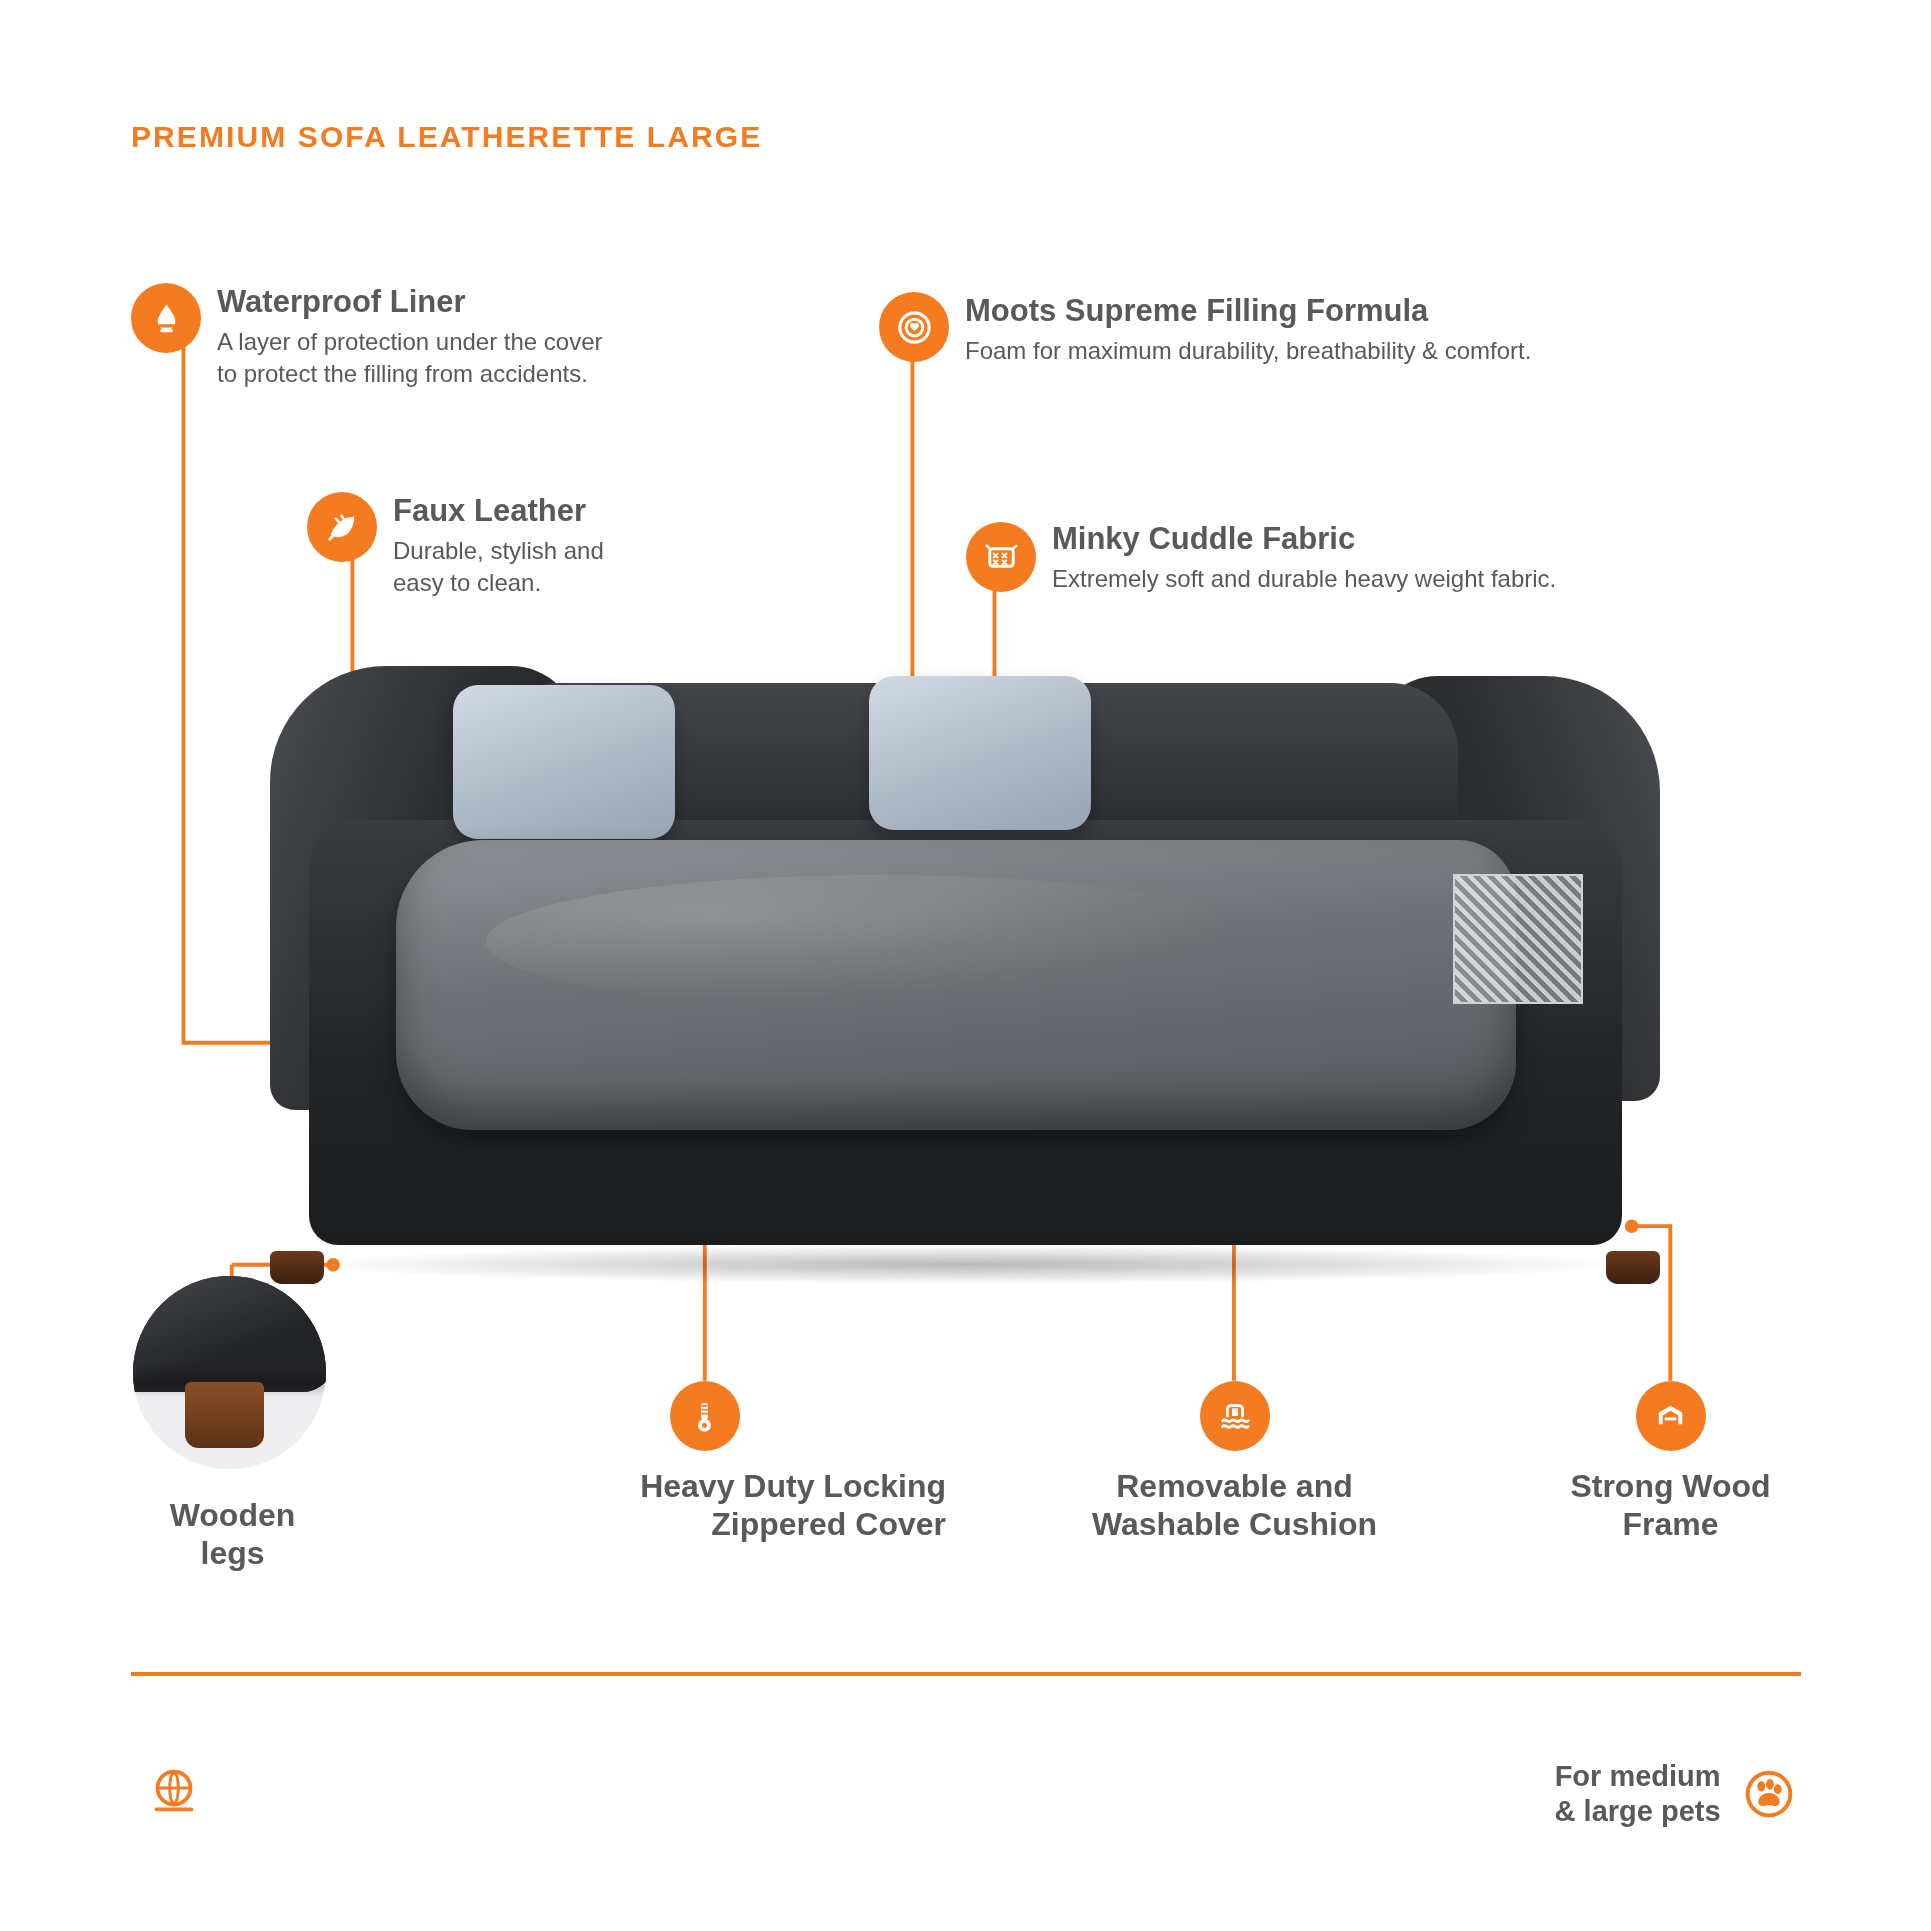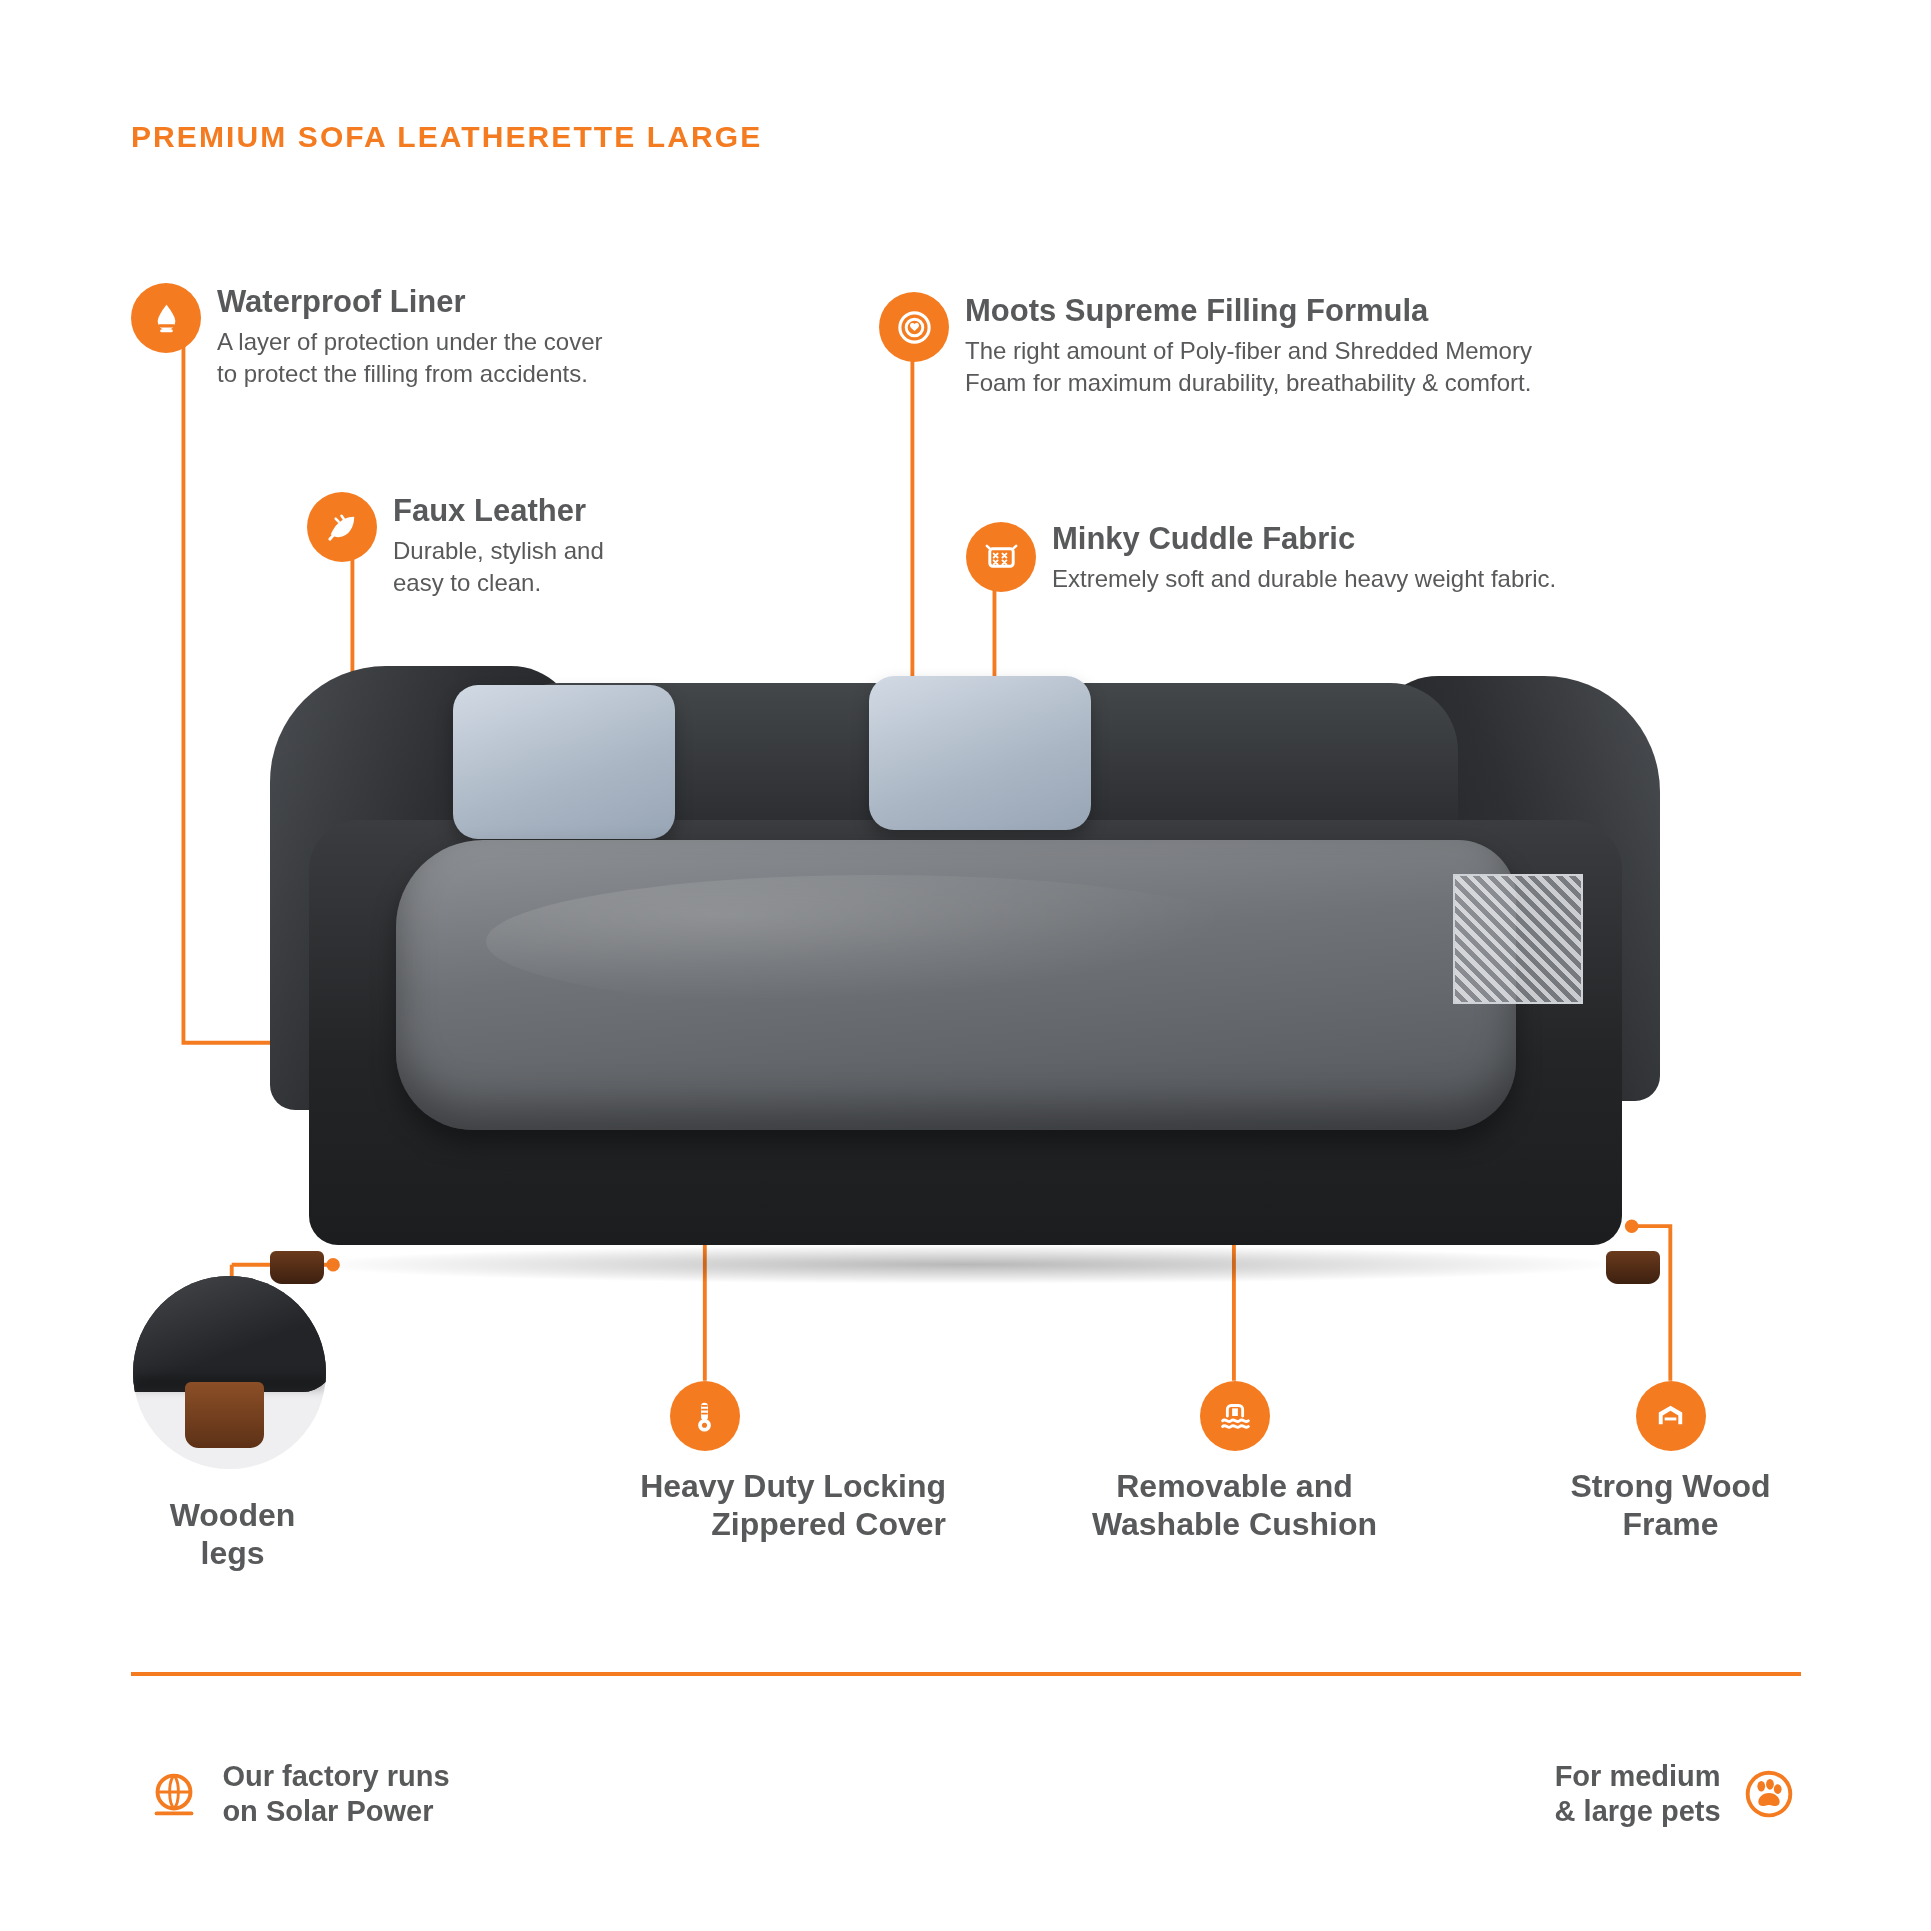--- a/index.html
+++ b/index.html
@@ -311,21 +311,20 @@
   <div class="feature" style="left:879px; top:272px; width:956px;">
     <div class="badge">
       <svg width="41" height="41" viewBox="0 0 42 42">
         <circle cx="21" cy="21" r="15" fill="none" stroke="#fff" stroke-width="3.2"></circle>
         <circle cx="21" cy="21" r="8.5" fill="none" stroke="#fff" stroke-width="3"></circle>
         <path d="M21 24.5 c-3-2.6-4.6-3.8-4.6-5.6 a2.6 2.6 0 0 1 4.6-1.6 a2.6 2.6 0 0 1 4.6 1.6 c0 1.8-1.6 3-4.6 5.6 Z" fill="#fff"></path>
       </svg>
     </div>
     <div class="ftext">
       <div class="fhead">Moots Supreme Filling Formula</div>
-      <div class="fbody">The right amount of Poly-fiber and Shredded Memory</div>
       <div class="fbody">Foam for maximum durability, breathability &amp; comfort.</div>
     </div>
   </div>
 
   <div class="feature" style="left:307px; top:472px; width:444px;">
     <div class="badge">
       <svg width="41" height="41" viewBox="0 0 42 42">
         <path d="M9 28 c6-14 16-18 24-18 c0 10-5 20-16 21 c-4 .4-8-3-8-3 Z" fill="#fff"></path>
         <path d="M8 33 c4-5 8-8 12-10" stroke="#fff" stroke-width="3" fill="none" stroke-linecap="round"></path>
         <path d="M14 12 l3 3 M20 9 l2.5 3.5" stroke="#fff" stroke-width="2.6" stroke-linecap="round"></path>
@@ -401,24 +400,20 @@
 
   <div class="divider"></div>
 
   <div class="footer-item" style="left:143px; top:1759px;">
     <div class="footer-icon">
       <svg width="62" height="62" viewBox="0 0 64 64">
         <circle cx="32" cy="30" r="17" fill="none" stroke="#F47B20" stroke-width="4"></circle>
         <path d="M15 30 h34 M32 13 c6 6 6 28 0 34 M32 13 c-6 6-6 28 0 34" fill="none" stroke="#F47B20" stroke-width="3"></path>
         <path d="M14 52 h36" stroke="#F47B20" stroke-width="4" stroke-linecap="round"></path>
       </svg>
-    </div>
-    <div class="footer-text">
-      <div>Our factory runs</div>
-      <div>on Solar Power</div>
     </div>
   </div>
 
   <div class="footer-item right" style="right:131px; top:1759px;">
     <div class="footer-icon">
       <svg width="62" height="62" viewBox="0 0 64 64">
         <circle cx="32" cy="32" r="22" fill="none" stroke="#F47B20" stroke-width="4"></circle>
         <ellipse cx="24" cy="24" rx="4" ry="5.5" fill="#F47B20"></ellipse>
         <ellipse cx="33" cy="22" rx="4" ry="5.5" fill="#F47B20"></ellipse>
         <ellipse cx="41" cy="27" rx="4" ry="5" fill="#F47B20"></ellipse>

